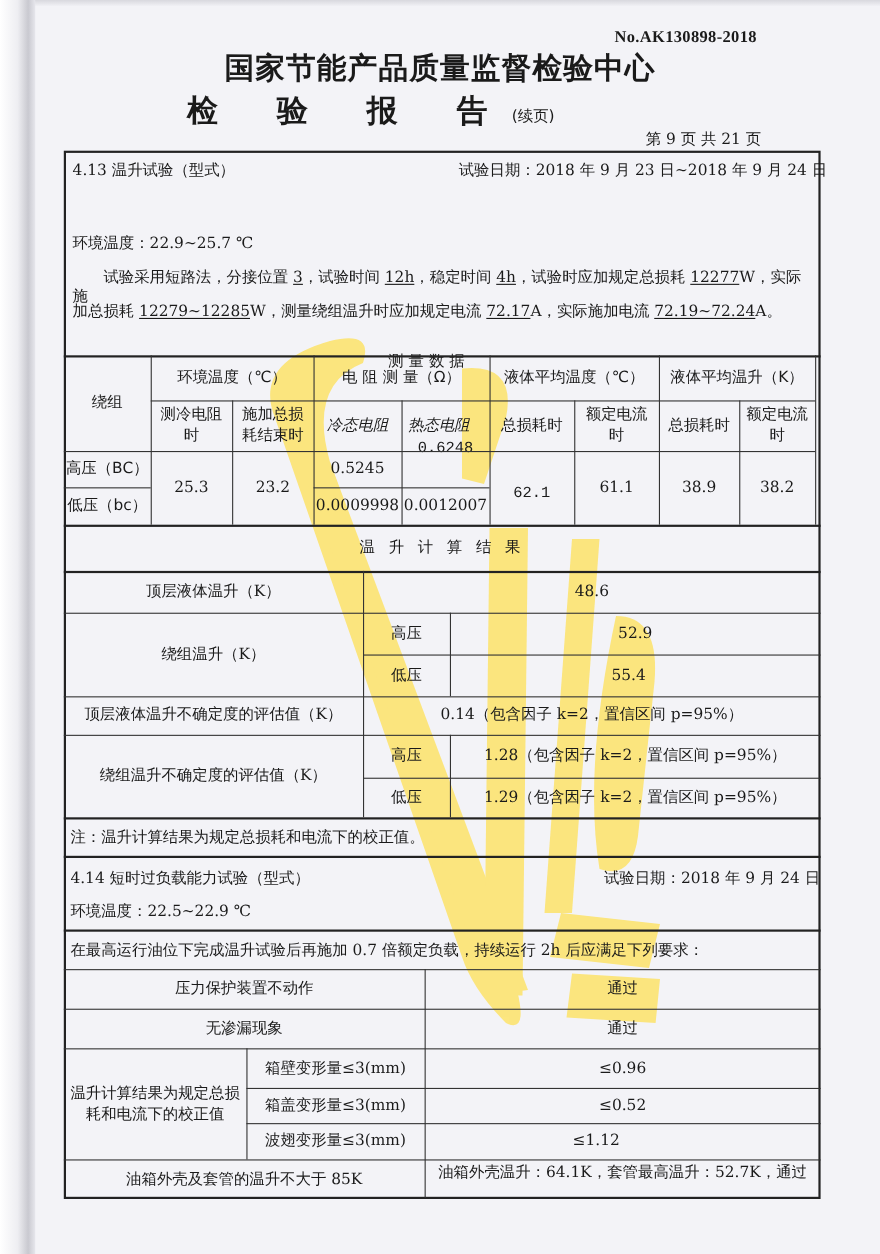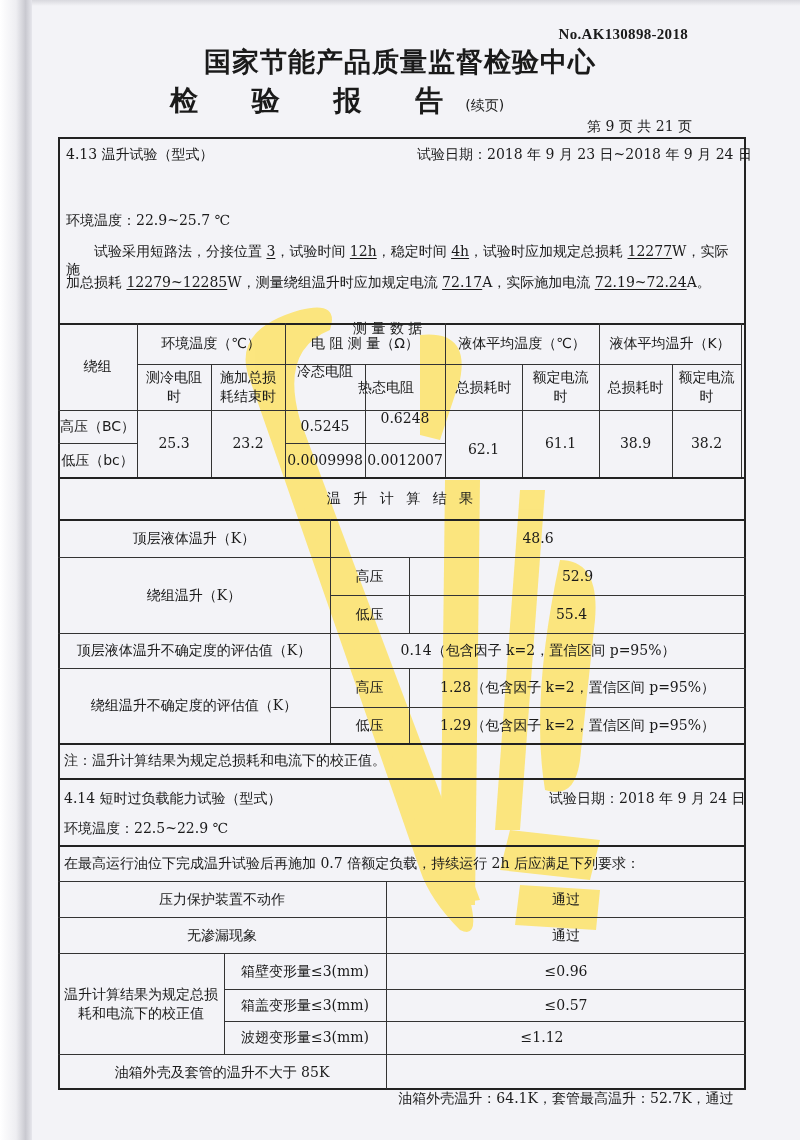--- a/index.html
+++ b/index.html
@@ -111,36 +111,36 @@
 <div class="vline" style="left:741px;top:323px;height:154px;"></div>
 
 <div class="cell sans" style="left:58px;top:323px;width:79px;height:87px;">绕组</div>
 <div class="cell sans" style="left:137px;top:323px;width:148px;height:41px;">环境温度（℃）</div>
 <div class="cell sans" style="left:285px;top:323px;width:160px;height:41px;">电 阻 测 量（Ω）</div>
 <div class="cell sans" style="left:445px;top:323px;width:154px;height:41px;">液体平均温度（℃）</div>
 <div class="cell sans" style="left:599px;top:323px;width:142px;height:41px;">液体平均温升（K）</div>
 
 <div class="cell sans" style="left:141px;top:364px;width:66px;height:46px;">测冷电阻时</div>
 <div class="cell sans" style="left:215px;top:364px;width:66px;height:46px;">施加总损耗结束时</div>
-<div class="cell sans" style="left:285px;top:348px;width:80px;height:46px;">冷态电阻</div>
-<div class="cell sans" style="left:346px;top:364px;width:80px;height:46px;">热态电阻</div>
+<div class="cell sans" style="left:285px;top:364px;width:80px;height:46px;font-style:italic;">冷态电阻</div>
+<div class="cell sans" style="left:359px;top:364px;width:80px;height:46px;font-style:italic;">热态电阻</div>
 <div class="cell sans" style="left:445px;top:364px;width:77px;height:46px;">总损耗时</div>
 <div class="cell sans" style="left:526px;top:364px;width:69px;height:46px;">额定电流时</div>
 <div class="cell sans" style="left:599px;top:364px;width:73px;height:46px;">总损耗时</div>
 <div class="cell sans" style="left:676px;top:364px;width:61px;height:46px;">额定电流时</div>
 
 <div class="cell sans" style="left:58px;top:410px;width:79px;height:33px;">高压（BC）</div>
 <div class="cell sans" style="left:58px;top:443px;width:79px;height:34px;">低压（bc）</div>
 <div class="cell" style="left:137px;top:410px;width:74px;height:67px;">25.3</div>
 <div class="cell" style="left:211px;top:410px;width:74px;height:67px;">23.2</div>
 <div class="cell" style="left:285px;top:410px;width:80px;height:33px;">0.5245</div>
-<div class="cell" style="left:365px;top:402px;width:80px;height:33px;">0.6248</div>
+<div class="cell" style="left:365px;top:392px;width:80px;height:33px;font-family:Liberation Mono, monospace;">0.6248</div>
 <div class="cell" style="left:285px;top:443px;width:80px;height:34px;">0.0009998</div>
 <div class="cell" style="left:365px;top:443px;width:80px;height:34px;">0.0012007</div>
-<div class="cell" style="left:445px;top:410px;width:77px;height:79px;">62.1</div>
+<div class="cell" style="left:445px;top:410px;width:77px;height:79px;font-family:Liberation Mono, monospace;">62.1</div>
 <div class="cell" style="left:522px;top:410px;width:77px;height:67px;">61.1</div>
 <div class="cell" style="left:599px;top:410px;width:73px;height:67px;">38.9</div>
 <div class="cell" style="left:672px;top:410px;width:69px;height:67px;">38.2</div>
 
 <div class="cell sans" style="left:58px;top:479px;width:688px;height:38px;letter-spacing:4px;">温 升 计 算 结 果</div>
 <div class="hline thick" style="left:58px;top:519px;width:688px;"></div>
 <div class="hline" style="left:58px;top:557px;width:688px;"></div>
 <div class="hline" style="left:330px;top:595px;width:416px;"></div>
 <div class="hline" style="left:58px;top:633px;width:688px;"></div>
 <div class="hline" style="left:58px;top:668px;width:688px;"></div>
@@ -185,18 +185,18 @@
 
 <div class="cell" style="left:58px;top:881px;width:328px;height:36px;">压力保护装置不动作</div>
 <div class="cell" style="left:386px;top:881px;width:360px;height:36px;">通过</div>
 <div class="cell" style="left:58px;top:917px;width:328px;height:36px;">无渗漏现象</div>
 <div class="cell" style="left:386px;top:917px;width:360px;height:36px;">通过</div>
 
 <div class="cell" style="left:62px;top:953px;width:158px;height:101px;">温升计算结果为规定总损耗和电流下的校正值</div>
 <div class="cell" style="left:224px;top:953px;width:162px;height:36px;">箱壁变形量≤3(mm)</div>
 <div class="cell" style="left:386px;top:953px;width:360px;height:36px;">≤0.96</div>
 <div class="cell" style="left:224px;top:989px;width:162px;height:32px;">箱盖变形量≤3(mm)</div>
-<div class="cell" style="left:386px;top:989px;width:360px;height:32px;">≤0.57</div>
+<div class="cell" style="left:386px;top:989px;width:360px;height:32px;">≤0.52</div>
 <div class="cell" style="left:224px;top:1021px;width:162px;height:33px;">波翅变形量≤3(mm)</div>
 <div class="cell" style="left:386px;top:1021px;width:312px;height:33px;">≤1.12</div>
 
 <div class="cell" style="left:58px;top:1054px;width:328px;height:36px;">油箱外壳及套管的温升不大于 85K</div>
-<div class="cell" style="left:386px;top:1054px;width:360px;height:24px;margin-top:32px;">油箱外壳温升：64.1K，套管最高温升：52.7K，通过</div>
+<div class="cell" style="left:386px;top:1054px;width:360px;height:24px;">油箱外壳温升：64.1K，套管最高温升：52.7K，通过</div>
 
 </body></html>

